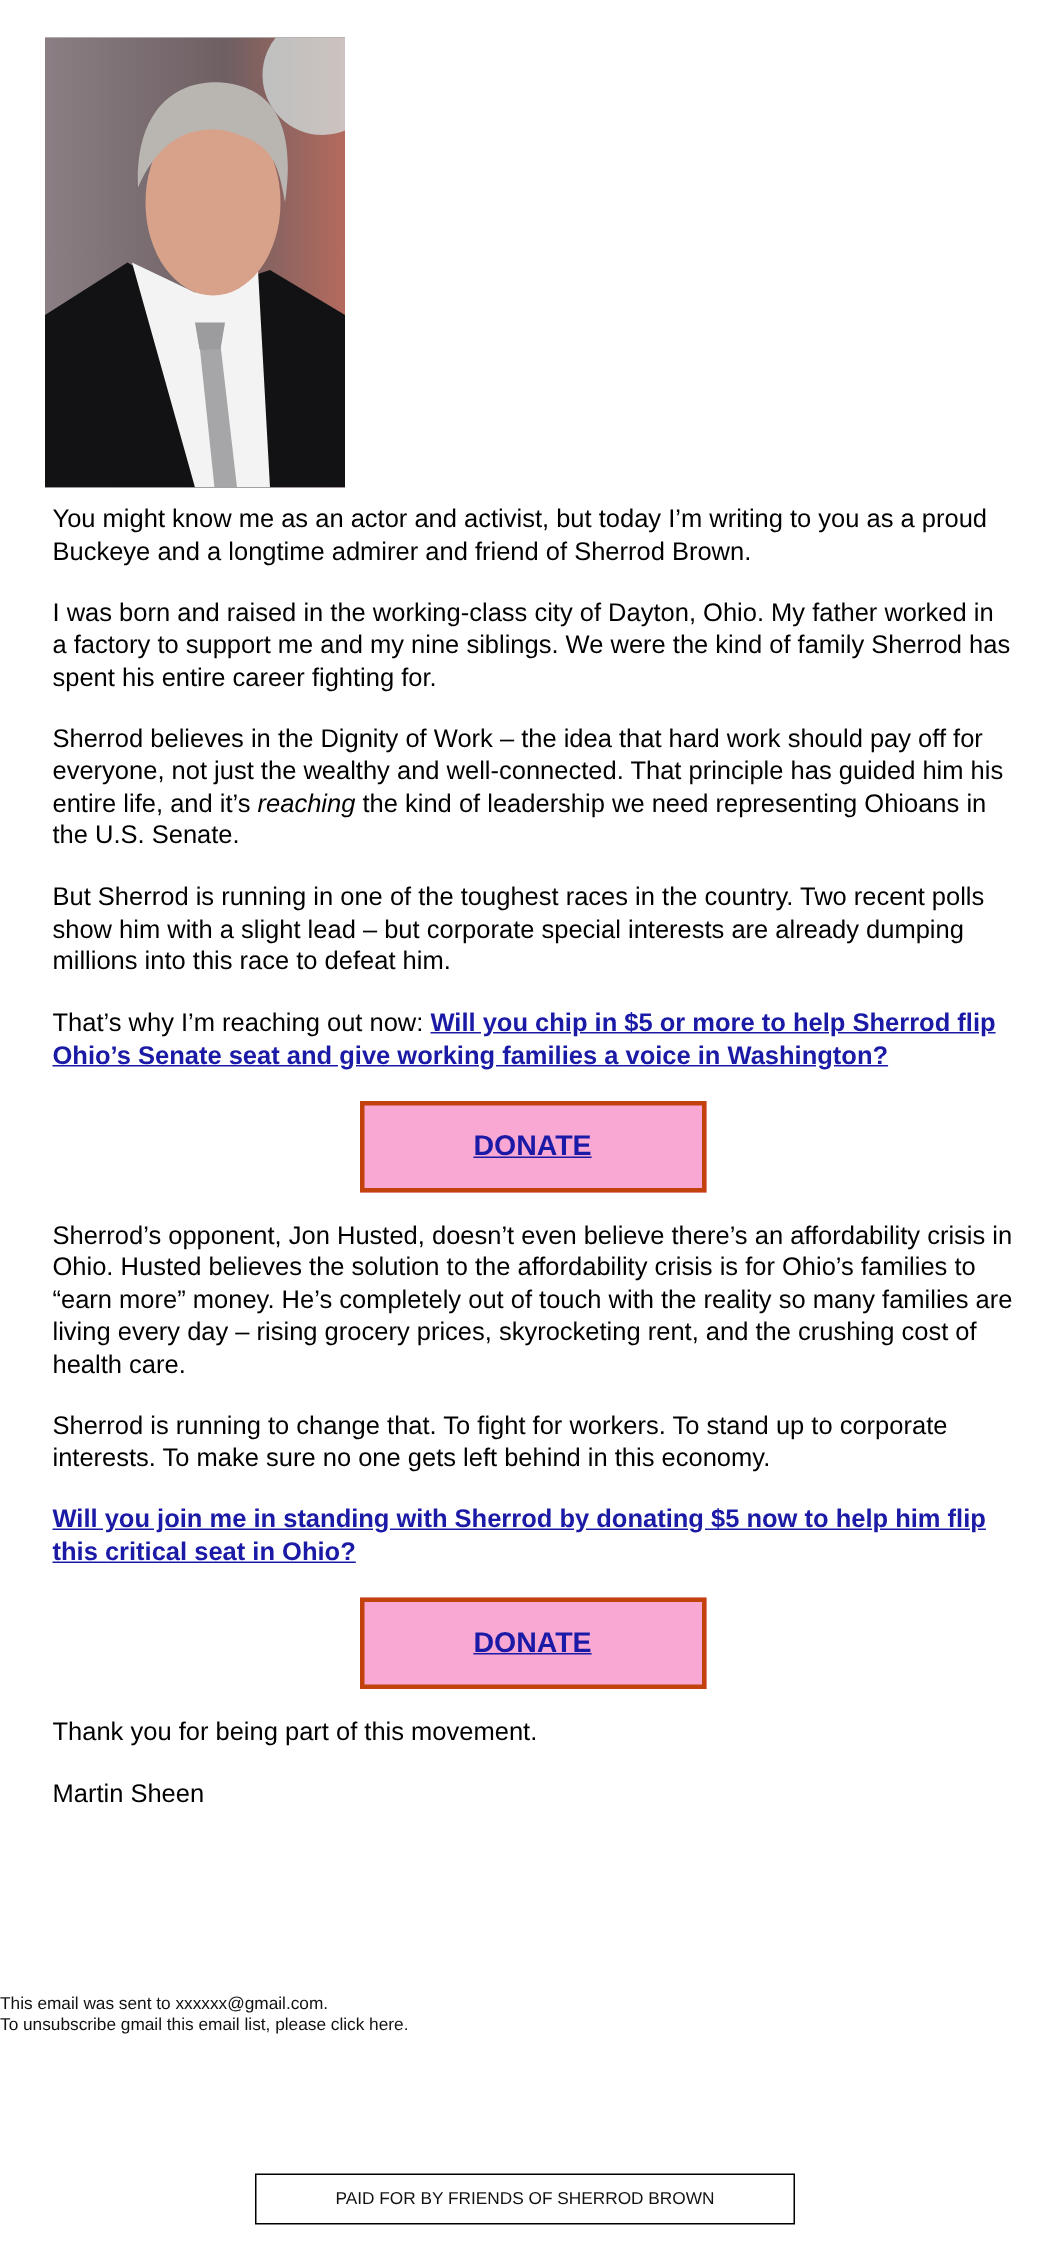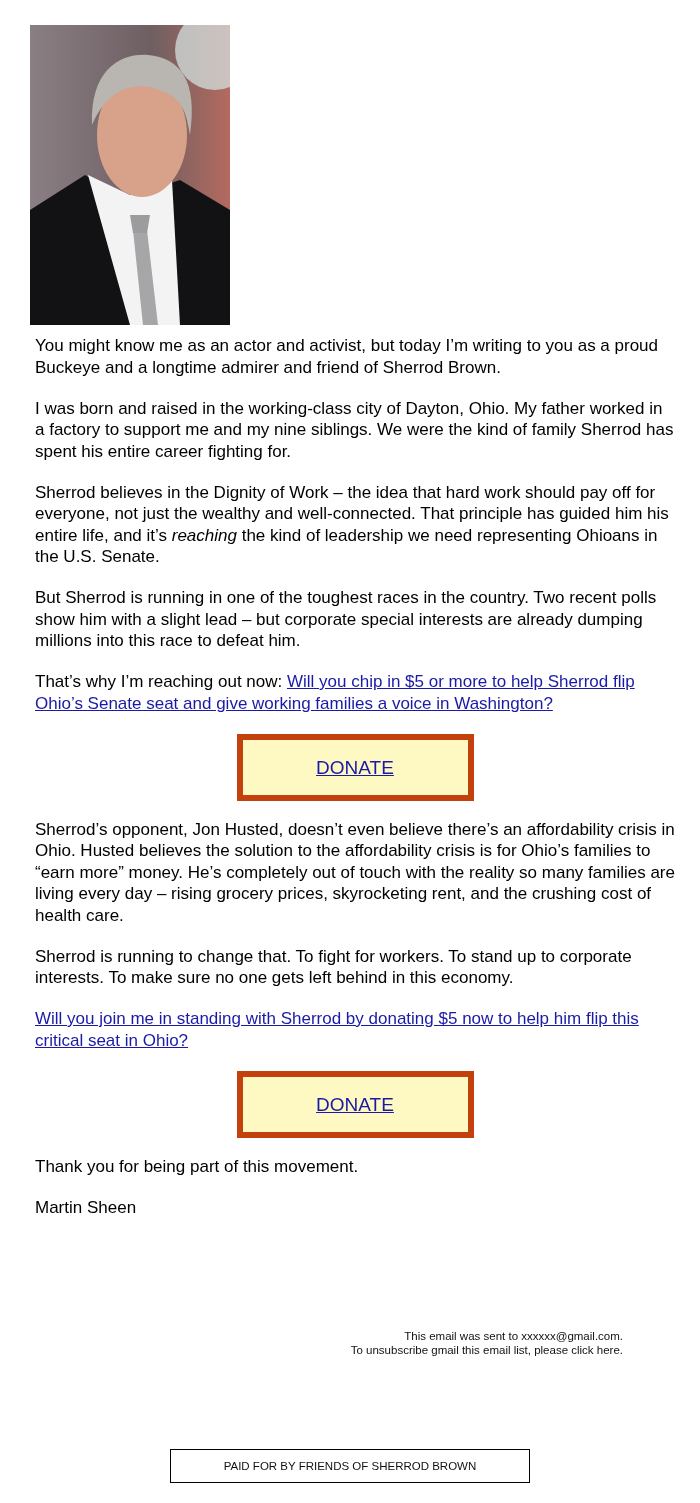--- a/index.html
+++ b/index.html
@@ -1,24 +1,24 @@
 <!DOCTYPE html>
 <html><head>
 <meta charset="utf-8">
 <style>
   html, body { margin:0; padding:0; background:#ffffff; }
   body { width:700px; height:1503px; position:relative; font-family:"Liberation Sans", sans-serif; color:#000; }
   .photo { position:absolute; left:30px; top:25px; width:200px; height:300px; overflow:hidden; background:#6b6466; }
   .body-text { position:absolute; left:35px; top:335px; width:640px; font-size:17px; line-height:21.5px; }
   .body-text p { margin:0 0 19.5px 0; }
-  .body-text a { color:#1a1aa6; font-weight:normal; text-decoration:underline; }
+  .body-text a { color:#1a1aa6; font-weight:bold; text-decoration:underline; }
   .body-text b { font-weight:normal; }
   .donate-wrap { text-align:center; margin:0 0 18px 0; }
-  .donate { display:inline-block; width:225px; height:55px; line-height:55px; background:#fef9c3; border:6px solid #c2410c; color:#16284f; font-weight:bold; font-size:19px; text-align:center; text-decoration:none; }
-  .footer { position:absolute; left:0; top:1329px; width:611px; text-align:right; font-size:11.5px; line-height:14px; color:#111;margin-left:12px; }
+  .donate { display:inline-block; width:225px; height:55px; line-height:55px; background:#f9a8d4; border:3px solid #c2410c; color:#16284f; font-weight:bold; font-size:19px; text-align:center; text-decoration:none; }
+  .footer { position:absolute; left:0; top:1329px; width:611px; text-align:left; font-size:11.5px; line-height:14px; color:#111; }
   .footer p { margin:0 0 12px 0; }
   .paid { position:absolute; left:170px; top:1449px; width:358px; height:32px; line-height:32px; border:1px solid #000; text-align:center; font-size:11.5px; color:#111; }
 </style>
 </head>
 <body>
 
 <div class="photo" aria-label="Portrait of Martin Sheen in dark suit with silver tie">
   <svg width="200" height="300" viewBox="0 0 200 300">
     <defs>
       <linearGradient id="bg" x1="0" y1="0" x2="1" y2="0">

